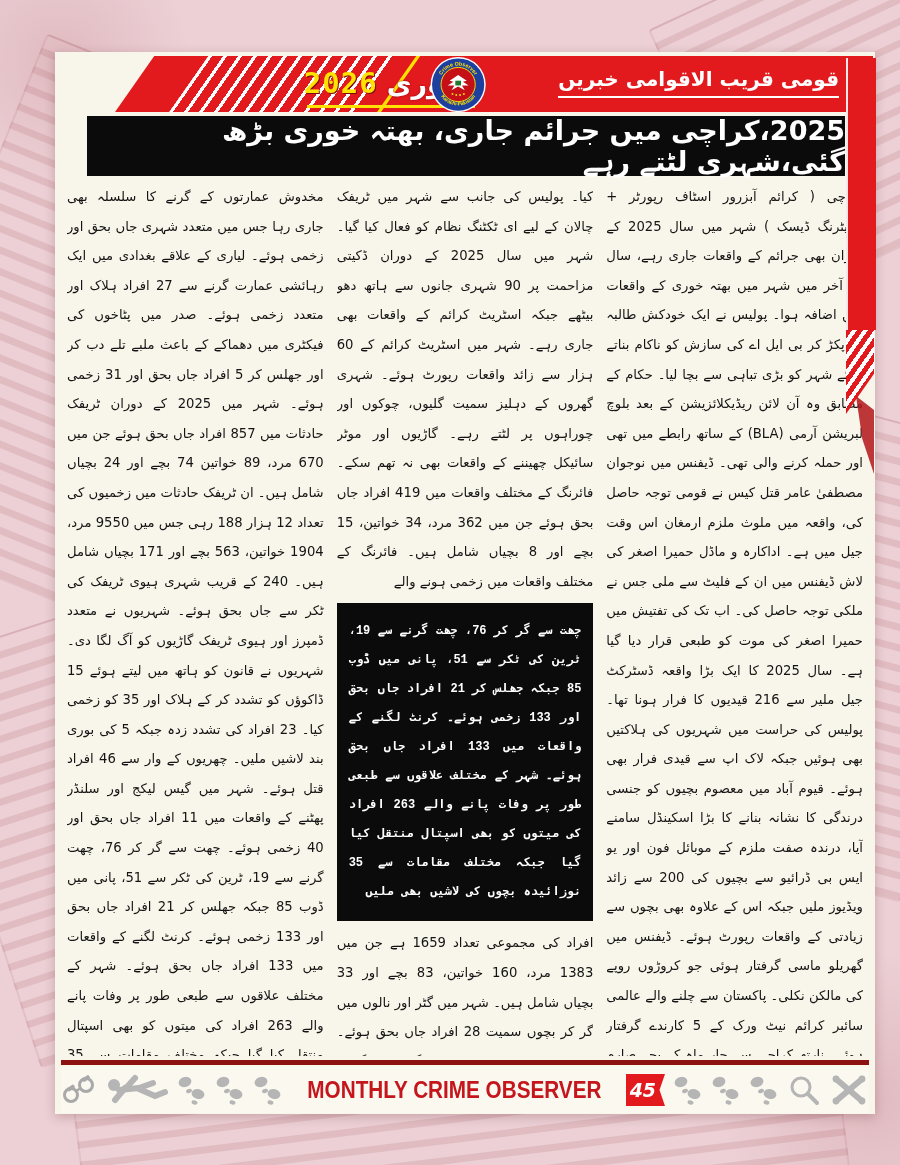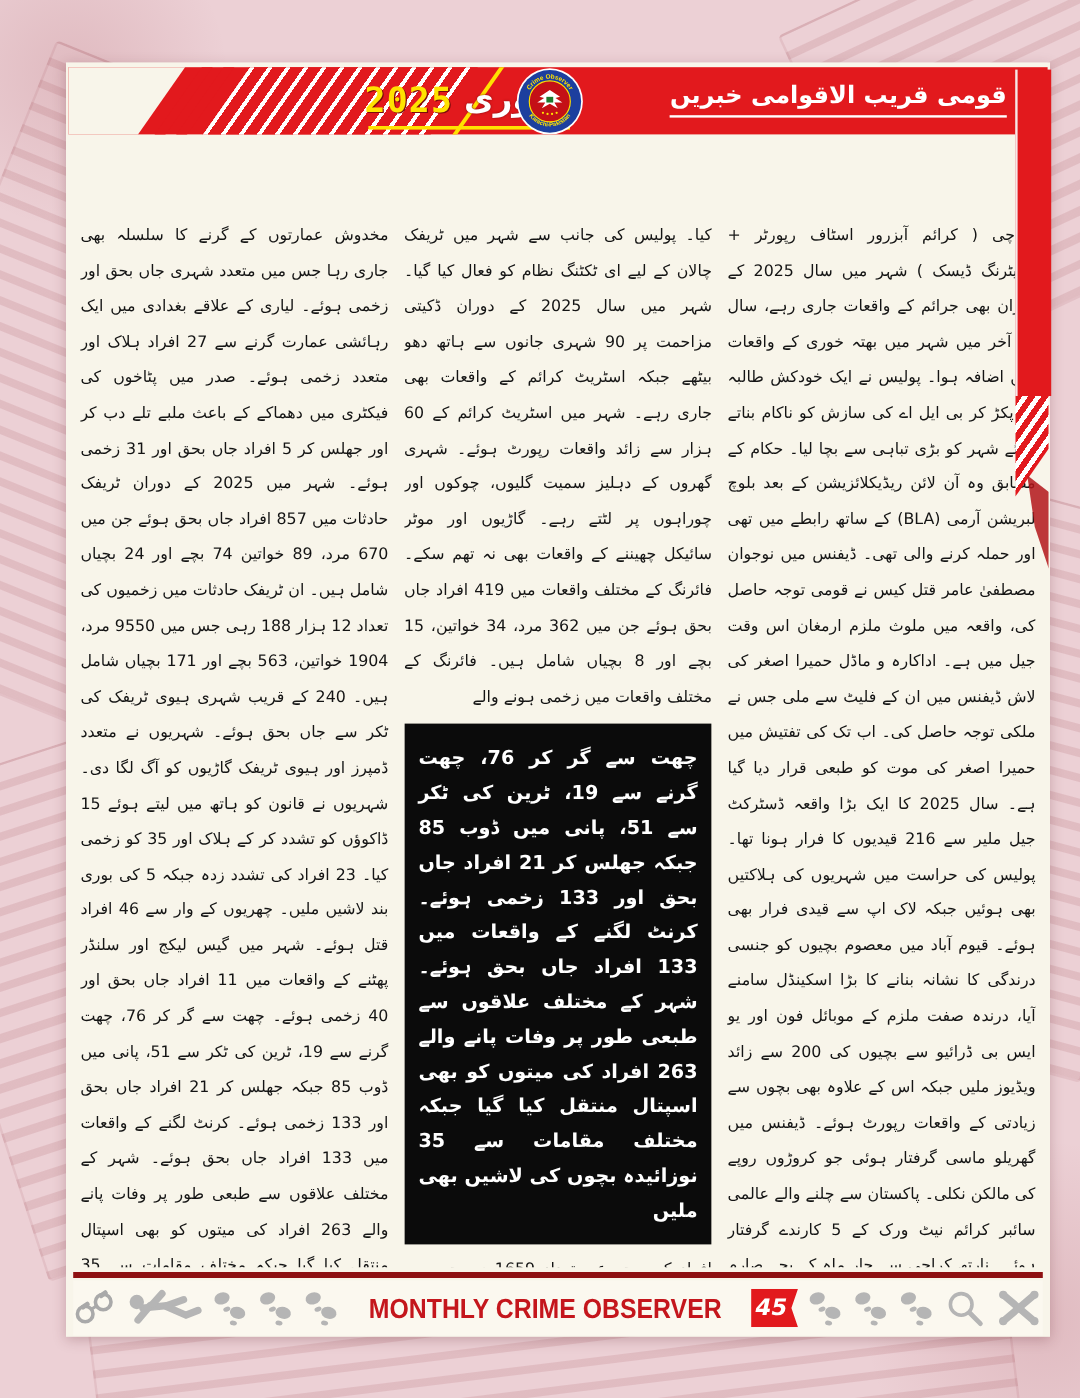--- a/index.html
+++ b/index.html
@@ -33,21 +33,21 @@
   .band-tail{position:absolute;left:856px;top:396px;width:18px;height:78px;background:#b3151a;clip-path:polygon(0 0,100% 18%,100% 100%,35% 55%);opacity:.85;}
 
   
   .headline{position:absolute;left:32px;right:30px;top:64px;height:60px;background:#0b0b0b;color:#ffffff;display:flex;align-items:center;justify-content:center;direction:rtl;font-size:27px;font-weight:bold;letter-spacing:0;}
 
   
   .cols{position:absolute;left:12px;right:12px;top:130px;height:874px;display:flex;direction:rtl;gap:13px;}
   .col{flex:1 1 0;overflow:hidden;direction:rtl;text-align:justify;color:#141414;font-size:13.2px;line-height:29.6px;}
   .col p{margin:0;}
   .blackbox{margin:7px 0;background:#0b0b0b;color:#ffffff;padding:14px 12px;min-height:272px;display:flex;align-items:center;}
-  .blackbox p{margin:0;font-size:16px;font-weight:bold;line-height:29px;text-align:justify;direction:rtl;}
+  .blackbox p{margin:0;font-size:12px;font-weight:bold;line-height:29px;text-align:justify;direction:rtl;font-family:Liberation Mono, monospace;}
 
   
   .footrule{position:absolute;left:6px;right:6px;top:1008px;height:5px;background:#8e1112;}
   .footer{position:absolute;left:6px;right:6px;top:1015px;height:46px;background:#fbf8ef;display:flex;align-items:center;justify-content:center;gap:8px;}
   .ftitle{color:#c4161c;font-weight:bold;font-size:23px;letter-spacing:0;transform:scaleX(.9);white-space:nowrap;font-family:"Liberation Sans",sans-serif;}
   .badge{background:#e2191d;color:#ffffff;font-weight:bold;font-size:19px;width:44px;height:32px;display:flex;align-items:center;justify-content:center;clip-path:polygon(0 0,100% 0,86% 50%,100% 100%,0 100%);padding-right:5px;box-sizing:border-box;font-style:italic;}
   .icon{flex:0 0 auto;display:block;}
 </style>
 </head>
 <body>
@@ -65,21 +65,21 @@
   <div class="sheet">
 
     <div class="banner">
       <div class="leftcut"></div>
       <div class="redline rl1"></div>
       <div class="redline rl2"></div>
       <div class="stripes"></div>
       <div class="ydiag"></div>
       <div class="monthyear">
         <span class="month">فروری</span>
-        <span class="year">2025</span>
+        <span class="year">2026</span>
       </div>
       <svg class="logo" viewBox="0 0 60 60">
         <circle cx="30" cy="30" r="29" fill="#ffffff"></circle>
         <circle cx="30" cy="30" r="27.5" fill="#1d3f9e"></circle>
         <circle cx="30" cy="30" r="18" fill="#c41016" stroke="#ffe200" stroke-width="1"></circle>
         <defs>
           <path id="arcTop" d="M 10,30 A 20,20 0 0 1 50,30"></path>
           <path id="arcBot" d="M 8,30 A 22,22 0 0 0 52,30"></path>
         </defs>
         <text font-size="5.6" fill="#ffe200" font-weight="bold" font-family="Liberation Sans, sans-serif">
@@ -93,20 +93,23 @@
           <rect x="27" y="26" width="6" height="5" fill="#1e7a2e"></rect>
           <circle cx="24" cy="40" r="1" fill="#ffe200"></circle>
             <circle cx="28" cy="41" r="1" fill="#ffe200"></circle>
           <circle cx="32" cy="41" r="1" fill="#ffe200"></circle>
             <circle cx="36" cy="40" r="1" fill="#ffe200"></circle>
         </g>
       </svg>
       <div class="sectionlabel">قومی قریب الاقوامی خبریں</div>
     </div>
 
+    <div class="headline">
+      <span>2025،کراچی میں جرائم جاری، بھتہ خوری بڑھ گئی،شہری لٹتے رہے</span>
+    </div>
 
     <div class="cols">
       <div class="col">
         <p>کراچی ( کرائم آبزرور اسٹاف رپورٹر + مانیٹرنگ ڈیسک ) شہر میں سال 2025 کے دوران بھی جرائم کے واقعات جاری رہے، سال کے آخر میں شہر میں بھتہ خوری کے واقعات میں اضافہ ہوا۔ پولیس نے ایک خودکش طالبہ کو پکڑ کر بی ایل اے کی سازش کو ناکام بناتے ہوئے شہر کو بڑی تباہی سے بچا لیا۔ حکام کے مطابق وہ آن لائن ریڈیکلائزیشن کے بعد بلوچ لبریشن آرمی (BLA) کے ساتھ رابطے میں تھی اور حملہ کرنے والی تھی۔ ڈیفنس میں نوجوان مصطفیٰ عامر قتل کیس نے قومی توجہ حاصل کی، واقعہ میں ملوث ملزم ارمغان اس وقت جیل میں ہے۔ اداکارہ و ماڈل حمیرا اصغر کی لاش ڈیفنس میں ان کے فلیٹ سے ملی جس نے ملکی توجہ حاصل کی۔ اب تک کی تفتیش میں حمیرا اصغر کی موت کو طبعی قرار دیا گیا ہے۔ سال 2025 کا ایک بڑا واقعہ ڈسٹرکٹ جیل ملیر سے 216 قیدیوں کا فرار ہونا تھا۔ پولیس کی حراست میں شہریوں کی ہلاکتیں بھی ہوئیں جبکہ لاک اپ سے قیدی فرار بھی ہوئے۔ قیوم آباد میں معصوم بچیوں کو جنسی درندگی کا نشانہ بنانے کا بڑا اسکینڈل سامنے آیا، درندہ صفت ملزم کے موبائل فون اور یو ایس بی ڈرائیو سے بچیوں کی 200 سے زائد ویڈیوز ملیں جبکہ اس کے علاوہ بھی بچوں سے زیادتی کے واقعات رپورٹ ہوئے۔ ڈیفنس میں گھریلو ماسی گرفتار ہوئی جو کروڑوں روپے کی مالکن نکلی۔ پاکستان سے چلنے والے عالمی سائبر کرائم نیٹ ورک کے 5 کارندے گرفتار ہوئے۔ نارتھ کراچی سے چار ماہ کے بچے صارم کی تشدد زدہ لاش ملی جس کے ملزمان تاحال گرفتار نہ ہو سکے۔ سال 2025 میں بھی متعدد پولیس اہلکار جرائم میں ملوث پائے گئے۔ ڈیفنس میں نیشنل سائبر کرائم انویسٹیگیشن ایجنسی نے چھاپہ مار کر 15 غیر ملکیوں سمیت 34 ملزمان کو گرفتار</p>
       </div>
       <div class="col">
         <p>کیا۔ پولیس کی جانب سے شہر میں ٹریفک چالان کے لیے ای ٹکٹنگ نظام کو فعال کیا گیا۔ شہر میں سال 2025 کے دوران ڈکیتی مزاحمت پر 90 شہری جانوں سے ہاتھ دھو بیٹھے جبکہ اسٹریٹ کرائم کے واقعات بھی جاری رہے۔ شہر میں اسٹریٹ کرائم کے 60 ہزار سے زائد واقعات رپورٹ ہوئے۔ شہری گھروں کے دہلیز سمیت گلیوں، چوکوں اور چوراہوں پر لٹتے رہے۔ گاڑیوں اور موٹر سائیکل چھیننے کے واقعات بھی نہ تھم سکے۔ فائرنگ کے مختلف واقعات میں 419 افراد جاں بحق ہوئے جن میں 362 مرد، 34 خواتین، 15 بچے اور 8 بچیاں شامل ہیں۔ فائرنگ کے مختلف واقعات میں زخمی ہونے والے</p>
         <div class="blackbox">
           <p>چھت سے گر کر 76، چھت گرنے سے 19، ٹرین کی ٹکر سے 51، پانی میں ڈوب 85 جبکہ جھلس کر 21 افراد جاں بحق اور 133 زخمی ہوئے۔ کرنٹ لگنے کے واقعات میں 133 افراد جاں بحق ہوئے۔ شہر کے مختلف علاقوں سے طبعی طور پر وفات پانے والے 263 افراد کی میتوں کو بھی اسپتال منتقل کیا گیا جبکہ مختلف مقامات سے 35 نوزائیدہ بچوں کی لاشیں بھی ملیں</p>
         </div>

